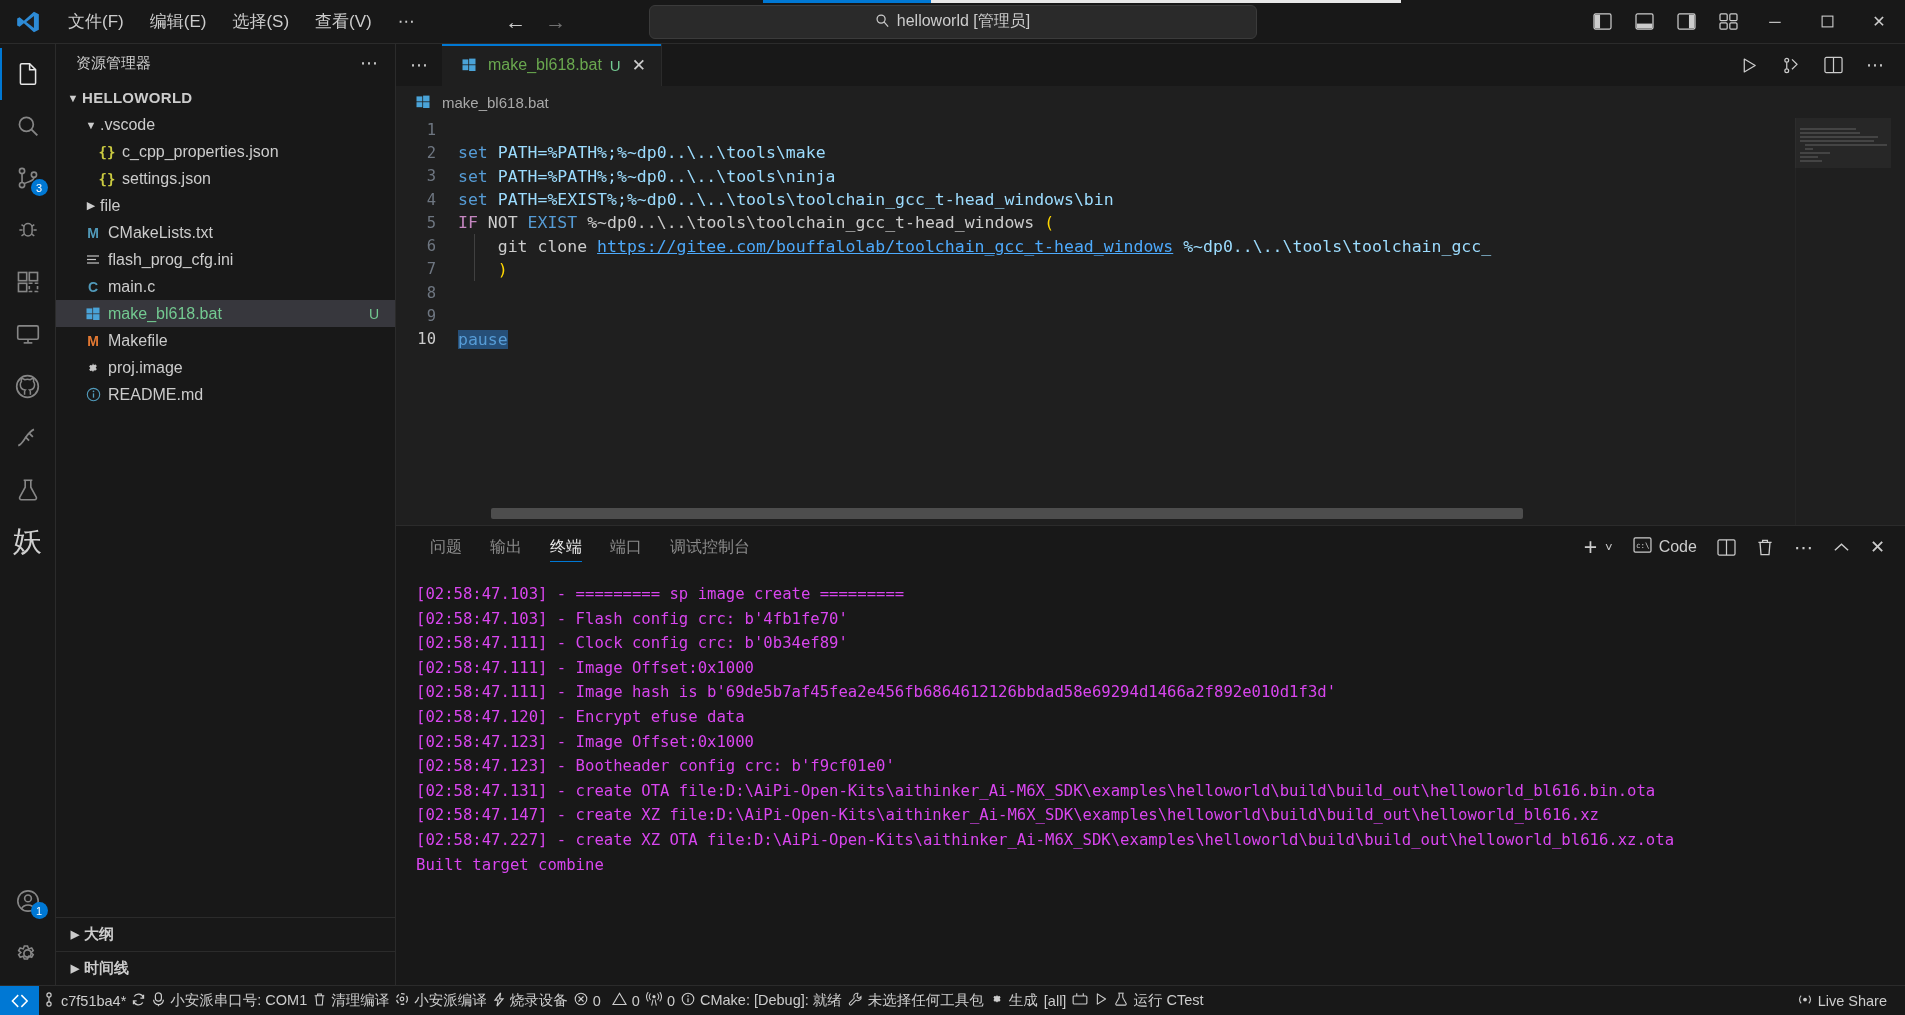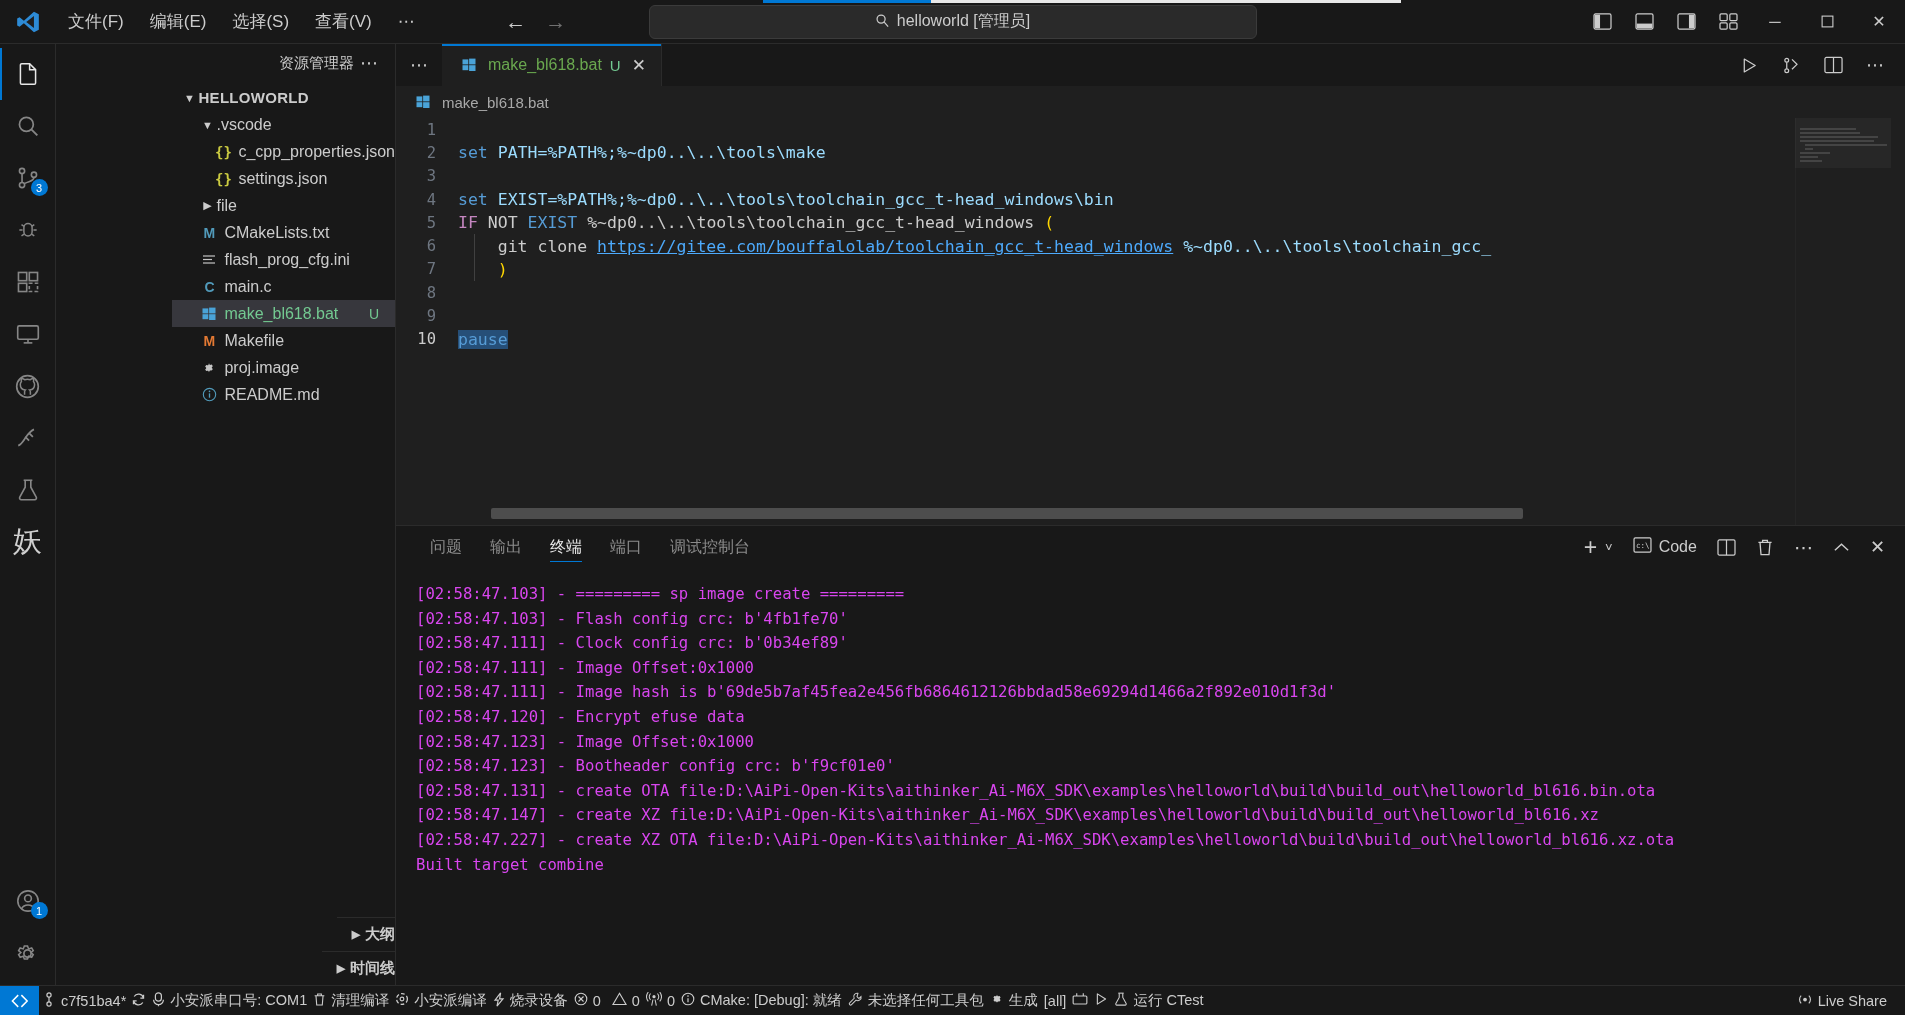--- a/index.html
+++ b/index.html
@@ -69,21 +69,21 @@
     position:absolute; right:8px; bottom:8px; background:#0078d4; color:#fff;
     font-size: 11px; min-width:17px; height:17px; border-radius:9px;
     display:flex; align-items:center; justify-content:center; font-family:"Liberation Sans",sans-serif;
   }
   .act-spacer { flex: 1; }
   .cjk-glyph { font-size: 29px; color:#cfcfcf; font-family:"DejaVu Sans", sans-serif; }
 
   
   .sidebar {
     width: 340px; min-width: 340px; background: #181818;
-    display: flex; flex-direction: column; border-right: 1px solid #2b2b2b; align-items: flex-end;
+    display: flex; flex-direction: column; border-right: 1px solid #2b2b2b;
   }
   .sidebar-header {
     height: 38px; display: flex; align-items: center; justify-content: space-between;
     padding: 0 10px 0 20px; font-size: 15px; color: #cccccc;
   }
   .sidebar-header .dots { font-size: 18px; color:#cccccc; letter-spacing:1px; padding:0 6px; }
   .tree { flex: 1; overflow: hidden; padding-top: 2px; }
   .tree-row {
     display: flex; align-items: center; height: 27px; font-size: 16px;
     padding-left: 8px; color: #cccccc; white-space: nowrap; cursor: default;
@@ -495,22 +495,22 @@
               <rect x="7.1" y="7.2" width="6.4" height="5.8" fill="#4aa3d8"></rect>
             </svg>
         </span>
         <span>make_bl618.bat</span>
       </div>
 
       <div class="editor">
         <div class="code-area" id="code-area">
             <div class="code-line"><span class="ln">1</span><span class="code-txt"></span></div>
             <div class="code-line"><span class="ln">2</span><span class="code-txt"><span class="k-cmd">set </span><span class="k-var">PATH=%PATH%;%~dp0..\..\tools\make</span></span></div>
-            <div class="code-line"><span class="ln">3</span></div>
-            <div class="code-line"><span class="ln">4</span><span class="code-txt"><span class="k-cmd">set </span><span class="k-var">EXIST=%PATH%;%~dp0..\..\tools\toolchain_gcc_t-head_windows\bin</span></span></div>
+            <div class="code-line"><span class="ln">3</span><span class="code-txt"><span class="k-cmd">set </span><span class="k-var">PATH=%PATH%;%~dp0..\..\tools\ninja</span></span></div>
+            <div class="code-line"><span class="ln">4</span><span class="code-txt"><span class="k-cmd">set </span><span class="k-var">PATH=%EXIST%;%~dp0..\..\tools\toolchain_gcc_t-head_windows\bin</span></span></div>
             <div class="code-line"><span class="ln">5</span><span class="code-txt"><span class="k-if">IF </span><span class="k-white">NOT </span><span class="k-cmd">EXIST </span><span class="k-white">%~dp0..\..\tools\toolchain_gcc_t-head_windows </span><span class="k-paren">(</span></span></div>
             <div class="code-line"><span class="ln">6</span><span class="code-txt"><span class="k-white">    git clone </span><span class="k-link">https://gitee.com/bouffalolab/toolchain_gcc_t-head_windows</span><span class="k-white"> </span><span class="k-var">%~dp0..\..\tools\toolchain_gcc_</span></span></div>
             <div class="code-line"><span class="ln">7</span><span class="code-txt"><span class="k-white">    </span><span class="k-paren">)</span></span></div>
             <div class="code-line"><span class="ln">8</span></div>
             <div class="code-line"><span class="ln">9</span></div>
             <div class="code-line current"><span class="ln">10</span><span class="code-txt"><span class="k-cmd sel-hl">pause</span></span></div>
             <div class="indent-guide" style="left: 78px; top: 116px; height: 47px;"></div>
           </div>
 
         <div class="minimap">

